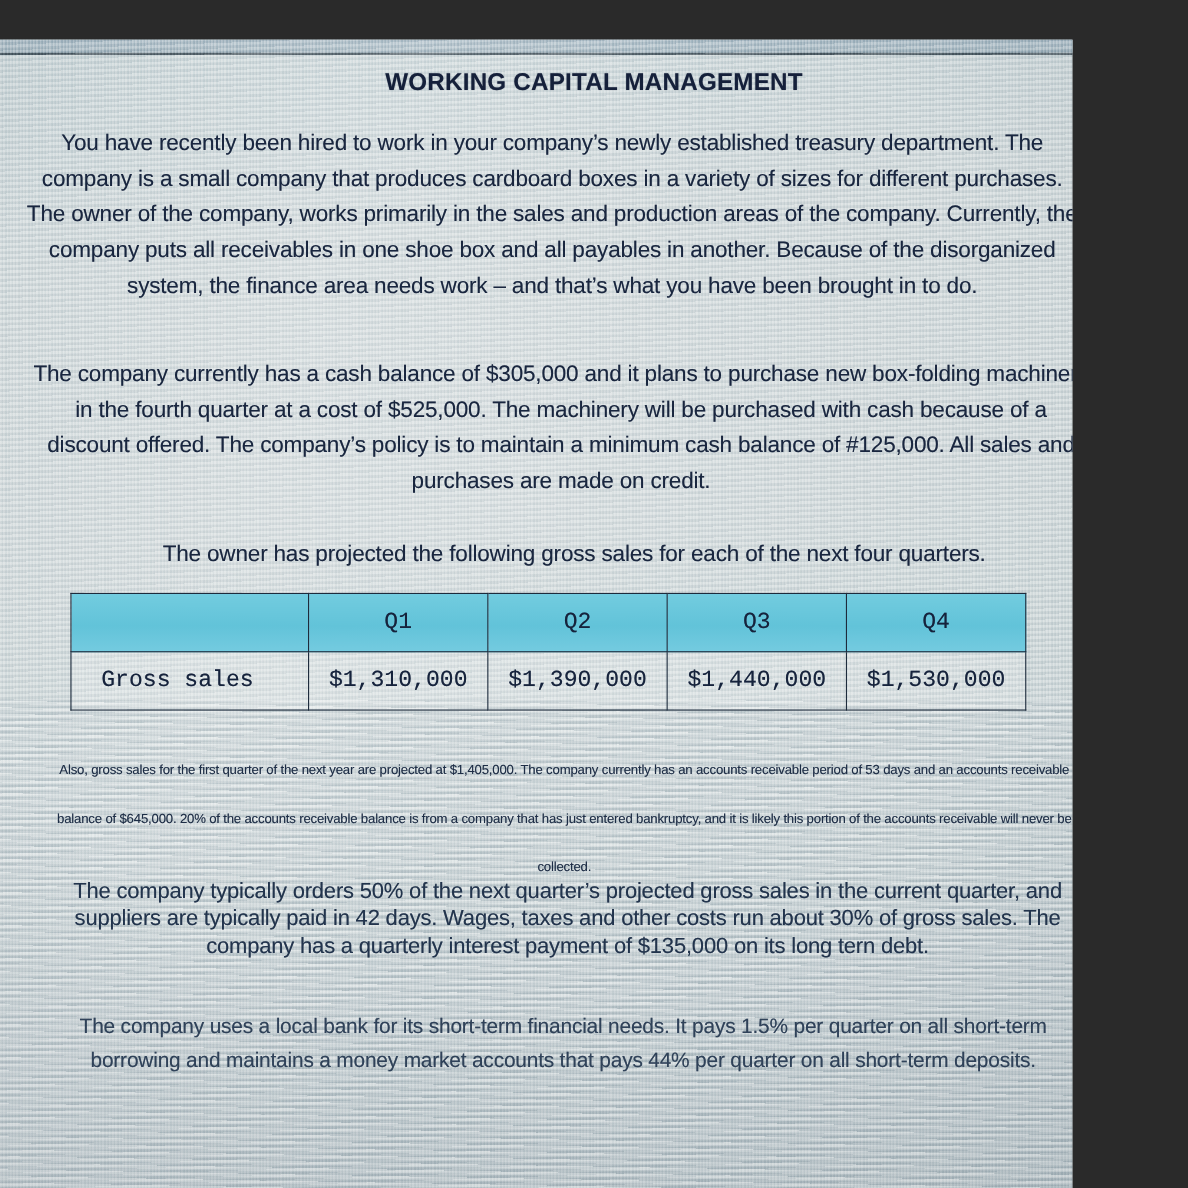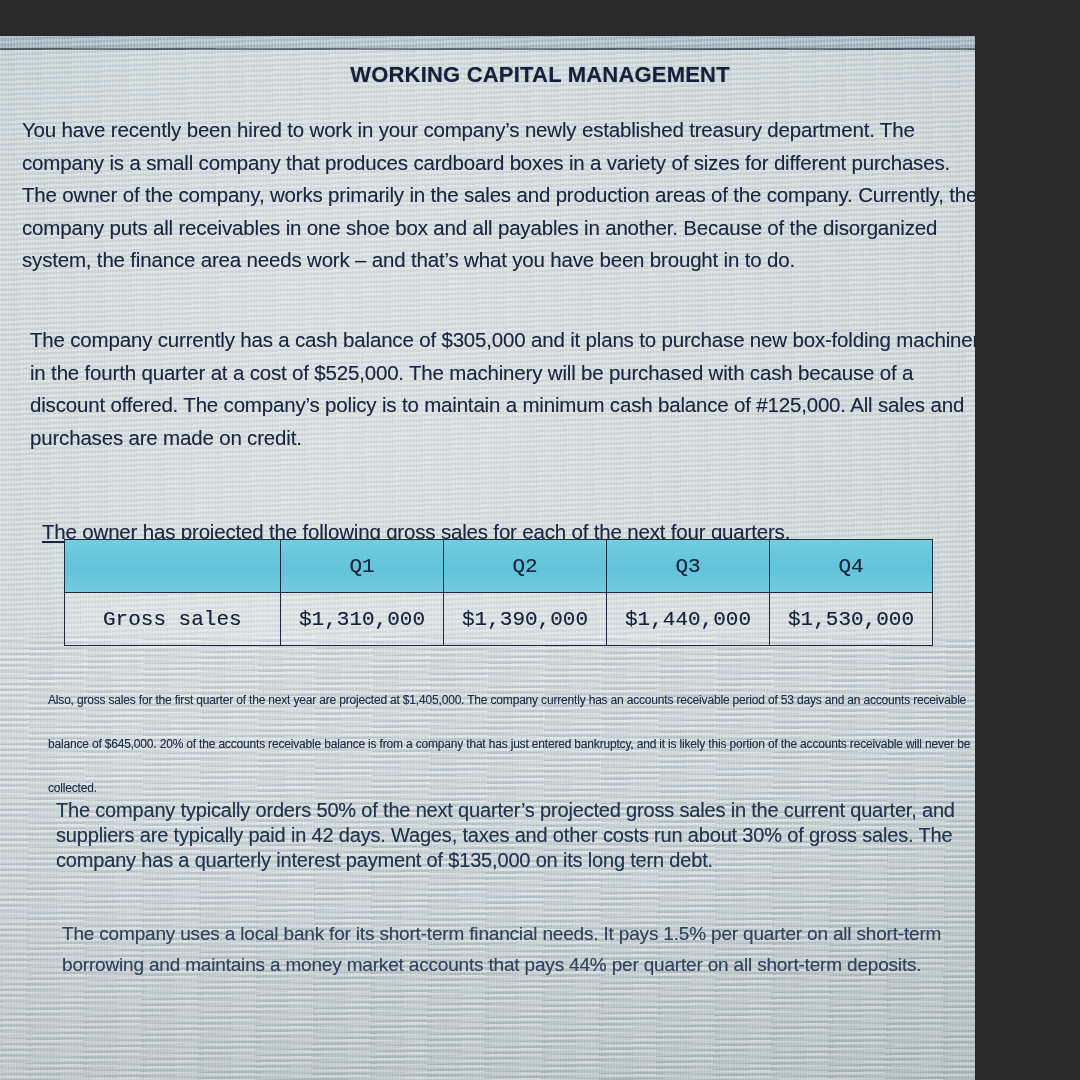--- a/index.html
+++ b/index.html
@@ -131,26 +131,27 @@
   p.para {
     position: absolute;
     margin: 0;
     font-family: "Liberation Sans", sans-serif;
     font-size: 20.5px;
     line-height: 32.5px;
     color: #19263f;
     letter-spacing: -0.18px;
     text-shadow: 0 0 .6px rgba(22,34,58,.40);
     white-space: pre-line;
+    text-align: center;
   }
 
   
   #p1 { top: 78px;  left: 22px;  width: 960px; }
   #p2 { top: 288px; left: 30px;  width: 960px; }
-  #p3 { top: 480px; left: 42px;  width: 960px; text-decoration: underline; }
+  #p3 { top: 452px; left: 42px;  width: 960px; }
   #p4 { top: 642px; left: 48px;  width: 930px; font-size: 12px; line-height: 44px; color: #1d2d46; }
   #p5 { top: 762px; left: 56px;  width: 920px; font-size: 20px; line-height: 25px; color: #22344d; }
   #p6 { top: 882px; left: 62px;  width: 900px; font-size: 19px;  line-height: 31px;   color: #2a3d55; opacity: .96; }
   #p7 { top: 986px; left: 66px;  width: 900px; font-size: 18.5px; line-height: 30px;  color: #33465d; opacity: .92; }
 
   
   #sales-table {
     position: absolute;
     top: 503px;
     left: 64px;
@@ -176,21 +177,21 @@
     font-weight: normal;
   }
   #sales-table thead th.corner {
     background: linear-gradient(180deg, #72ccdf 0%, #62c3d9 55%, #74cbe0 100%);
   }
   #sales-table tbody td {
     background: rgba(255,255,255,0.16);
   }
   #sales-table tbody td.rowlabel {
     text-align: left;
-    padding-left: 38px;
+    padding-left: 27px;
   }
   .col-label  { width: 216px; }
   .col-q      { width: 163px; }
 </style>
 </head>
 <body>
 
 <div id="screen">
 
   <div class="top-band"></div>

